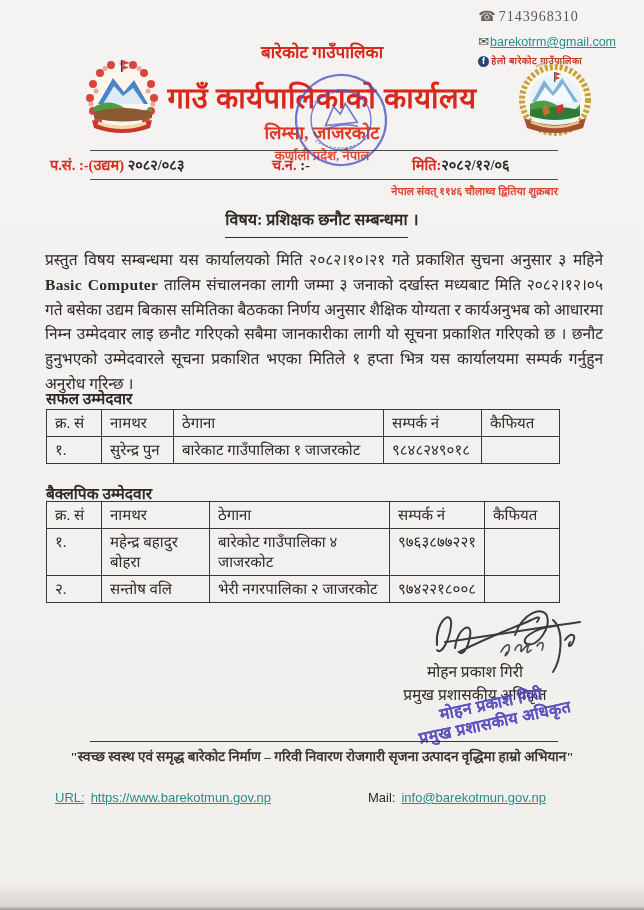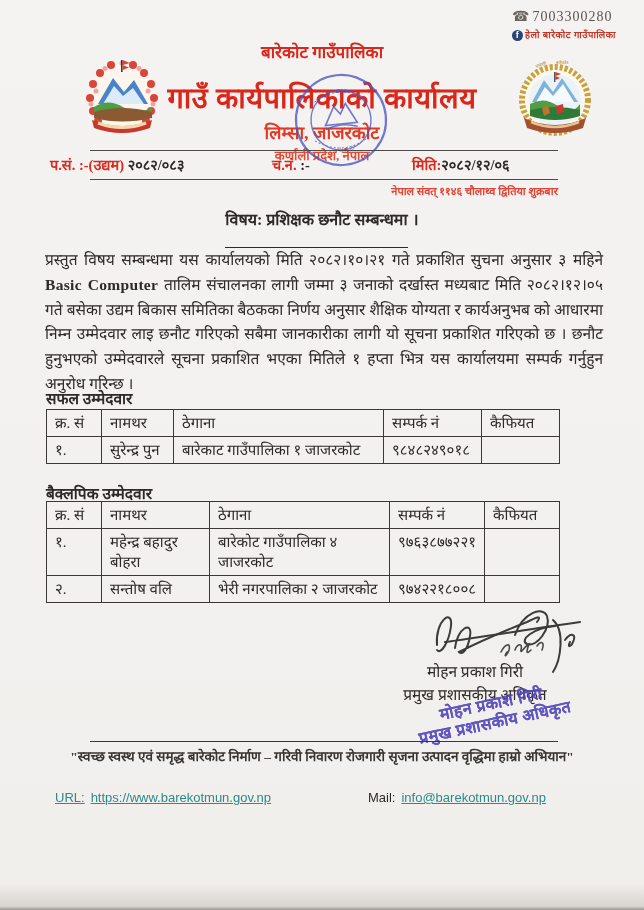--- a/index.html
+++ b/index.html
@@ -40,21 +40,21 @@
   .rule2{top:179px;left:90px;width:468px;}
   .ref-row{top:154px;left:0;width:644px;height:22px;font-size:14.5px;font-weight:bold;}
   .ref-left{position:absolute;left:50px;}
   .ref-mid{position:absolute;left:272px;}
   .ref-right{position:absolute;left:412px;}
   .red{color:#d92b1f;}
   .dark{color:#2e2a28;}
   .sambat{top:183px;left:0;width:558px;text-align:right;color:#e04434;font-size:11px;font-weight:bold;}
   
   .subject-row{top:208px;left:0;width:644px;text-align:center;font-size:16px;font-weight:bold;}
-  .subject-underline{border-bottom:1.5px solid #2e2a28;padding-bottom:19px;}
+  .subject-underline{border-bottom:1.5px solid #2e2a28;padding-bottom:9px;}
   .subject-end{margin-left:5px;}
   
   .body-text{top:236px;left:33px;width:558px;font-size:15.5px;line-height:24.8px;text-align:justify;}
   .body-text b{font-family:"Liberation Serif",serif;letter-spacing:.3px;}
   
   .tbl-heading{font-size:15.5px;font-weight:bold;}
   .h1{top:387px;left:46px;}
   .h2{top:482px;left:46px;}
   table.doc{border-collapse:collapse;table-layout:fixed;font-size:15px;}
   table.doc td,table.doc th{border:1.4px solid #3c3835;padding:3px 8px;text-align:left;font-weight:normal;vertical-align:top;line-height:20px;}
@@ -77,21 +77,24 @@
   .url-label{color:#2b8a8a;text-decoration:underline;margin-right:6px;}
   .mail-label{color:#2e2a28;margin-right:6px;}
 </style>
 </head>
 <body>
 
 <div class="page">
 
   <div class="abs contact">
     <div class="phone-row">
-      <span class="phone-icon">☎</span><span>7003300280</span>
+      <span class="phone-icon">☎</span><span>7143968310</span>
+    </div>
+    <div class="email-row">
+      <span class="env-icon">✉</span><span class="email-link">barekotrm@gmail.com</span>
     </div>
     <div class="fb-row">
       <span class="fb-badge">f</span><span>हेलो बारेकोट गाउँपालिका</span>
     </div>
   </div>
 
   <svg class="abs logo" style="left:78px;" width="88" height="92" viewBox="0 0 88 92">
     <ellipse cx="44" cy="46" rx="34" ry="33" fill="#fdf6ee"></ellipse>
     <g fill="#d8453a">
       <circle cx="12" cy="46" r="4"></circle>

